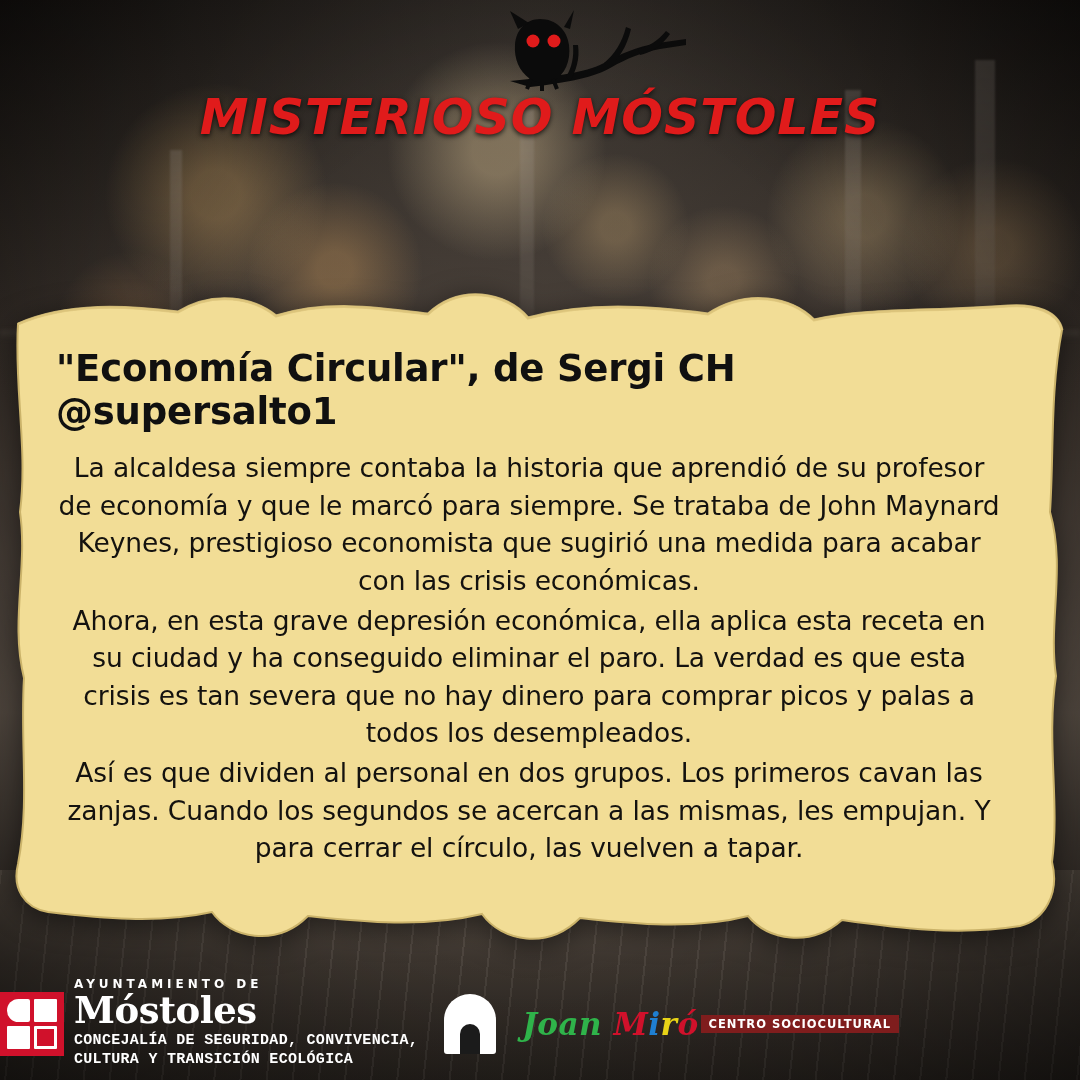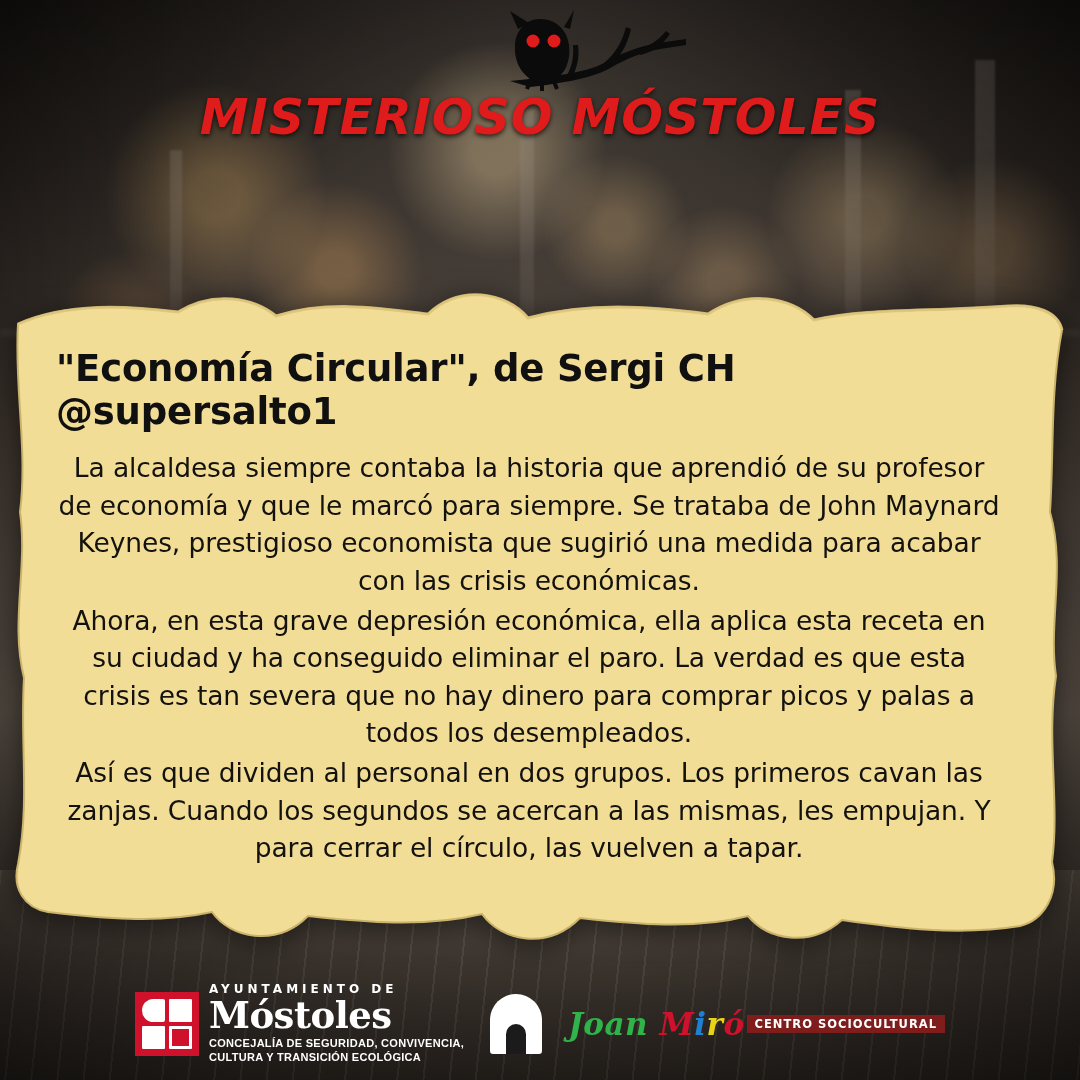--- a/index.html
+++ b/index.html
@@ -139,21 +139,21 @@
   }
 
   
   .footer {
     position: absolute;
     left: 0; right: 0;
     bottom: 14px;
     height: 84px;
     display: flex;
     align-items: center;
-    justify-content: center;
+    justify-content: flex-start;
     gap: 26px;
     z-index: 7;
     margin-top: 24px;
   }
   .logo { display: flex; align-items: center; }
 
   
   .logo-mostoles { gap: 10px; }
   .mark-red {
     width: 64px; height: 64px;
@@ -181,22 +181,22 @@
     margin-bottom: 2px;
   }
   .mostoles-name {
     font-family: "DejaVu Serif", serif;
     font-size: 37px;
     font-weight: 700;
     letter-spacing: -0.5px;
     margin-bottom: 3px;
   }
   .conc {
-    font-family: Liberation Sans, sans-serif;
-    font-size: 11px;
+    font-family: Liberation Mono, monospace;
+    font-size: 15px;
     font-weight: 700;
     letter-spacing: 0.3px;
     line-height: 1.25;
   }
 
   
   .logo-nuevo { gap: 9px; }
   .arch {
     width: 52px; height: 60px;
     background: #fff;

